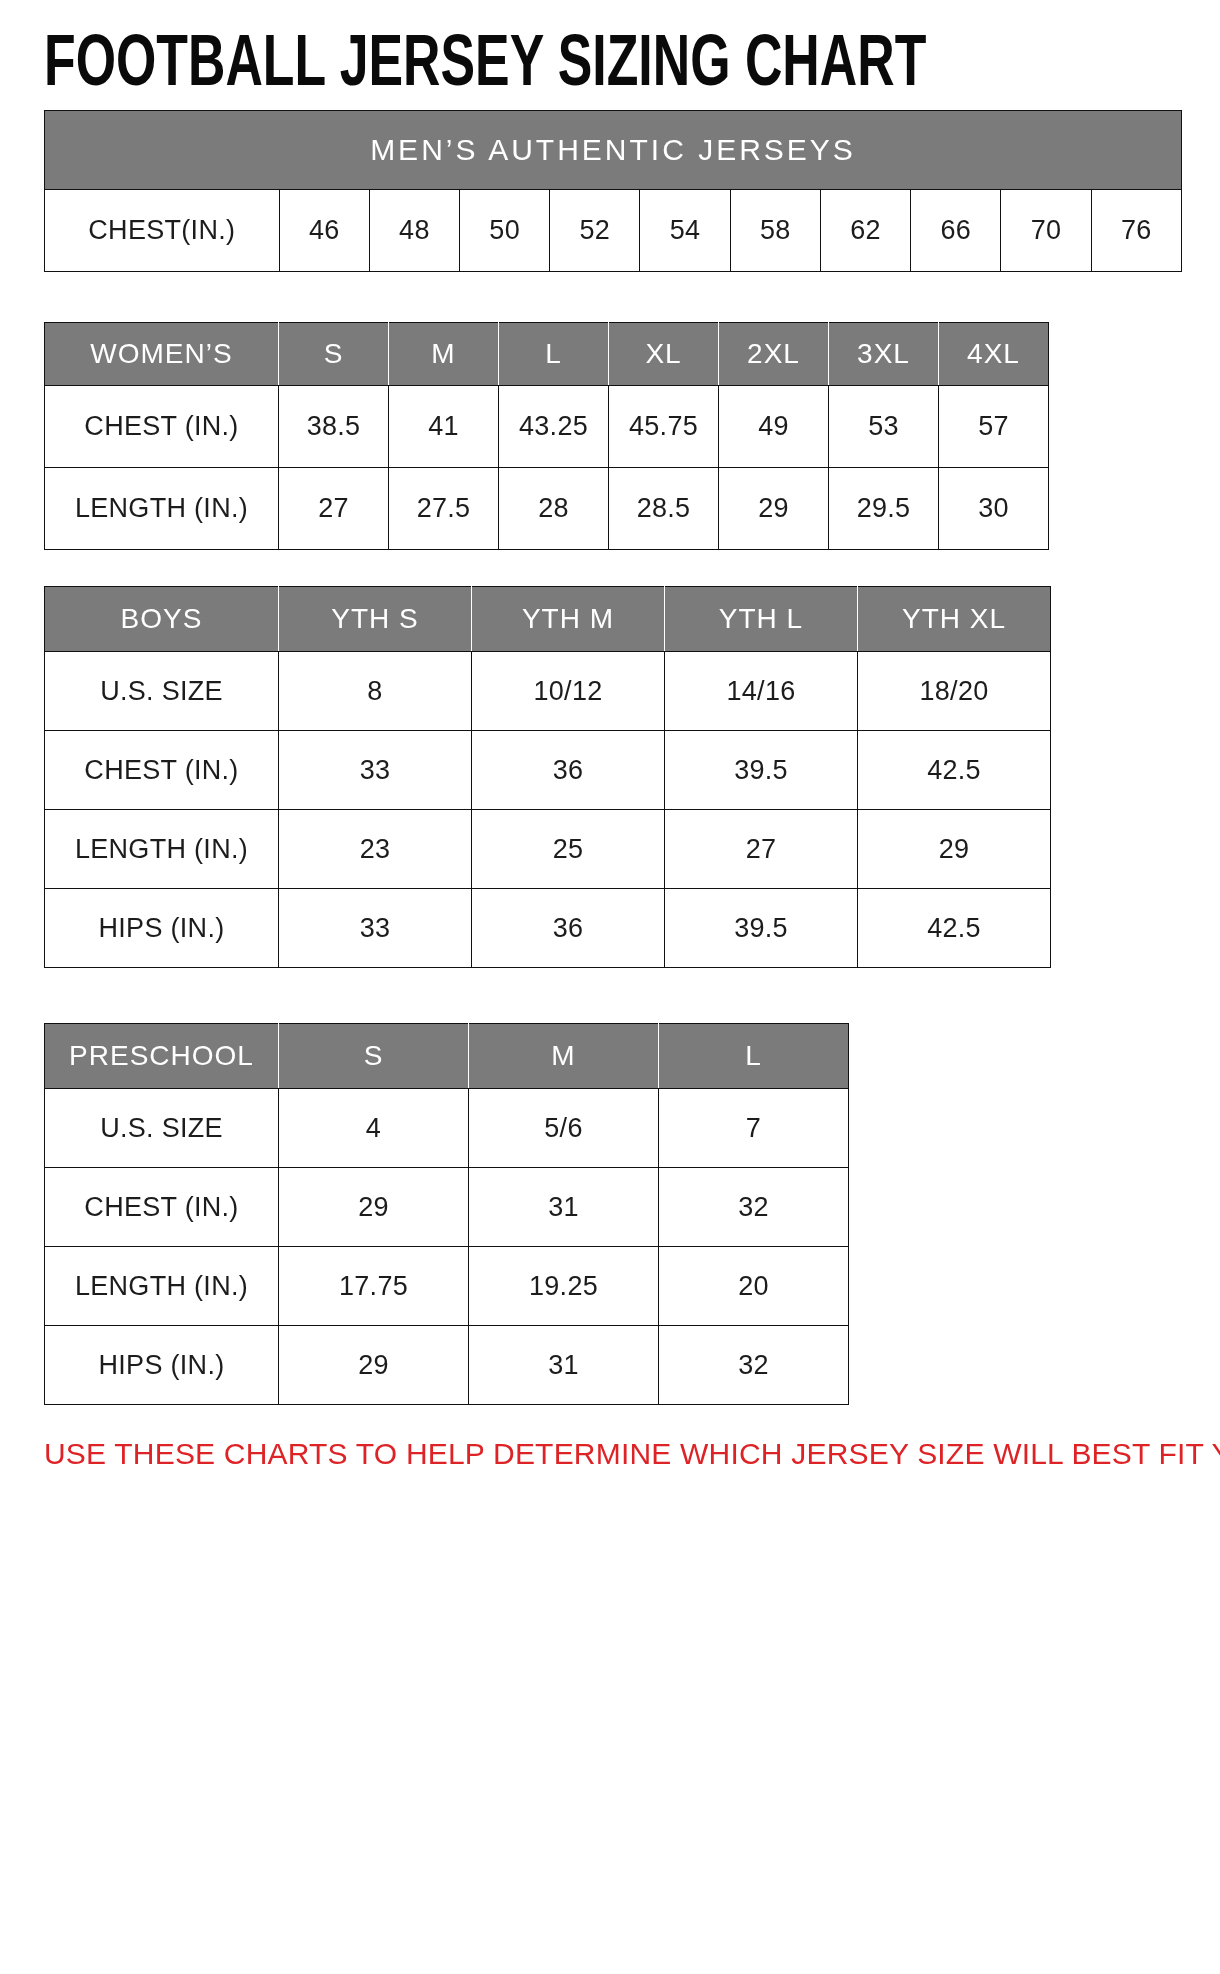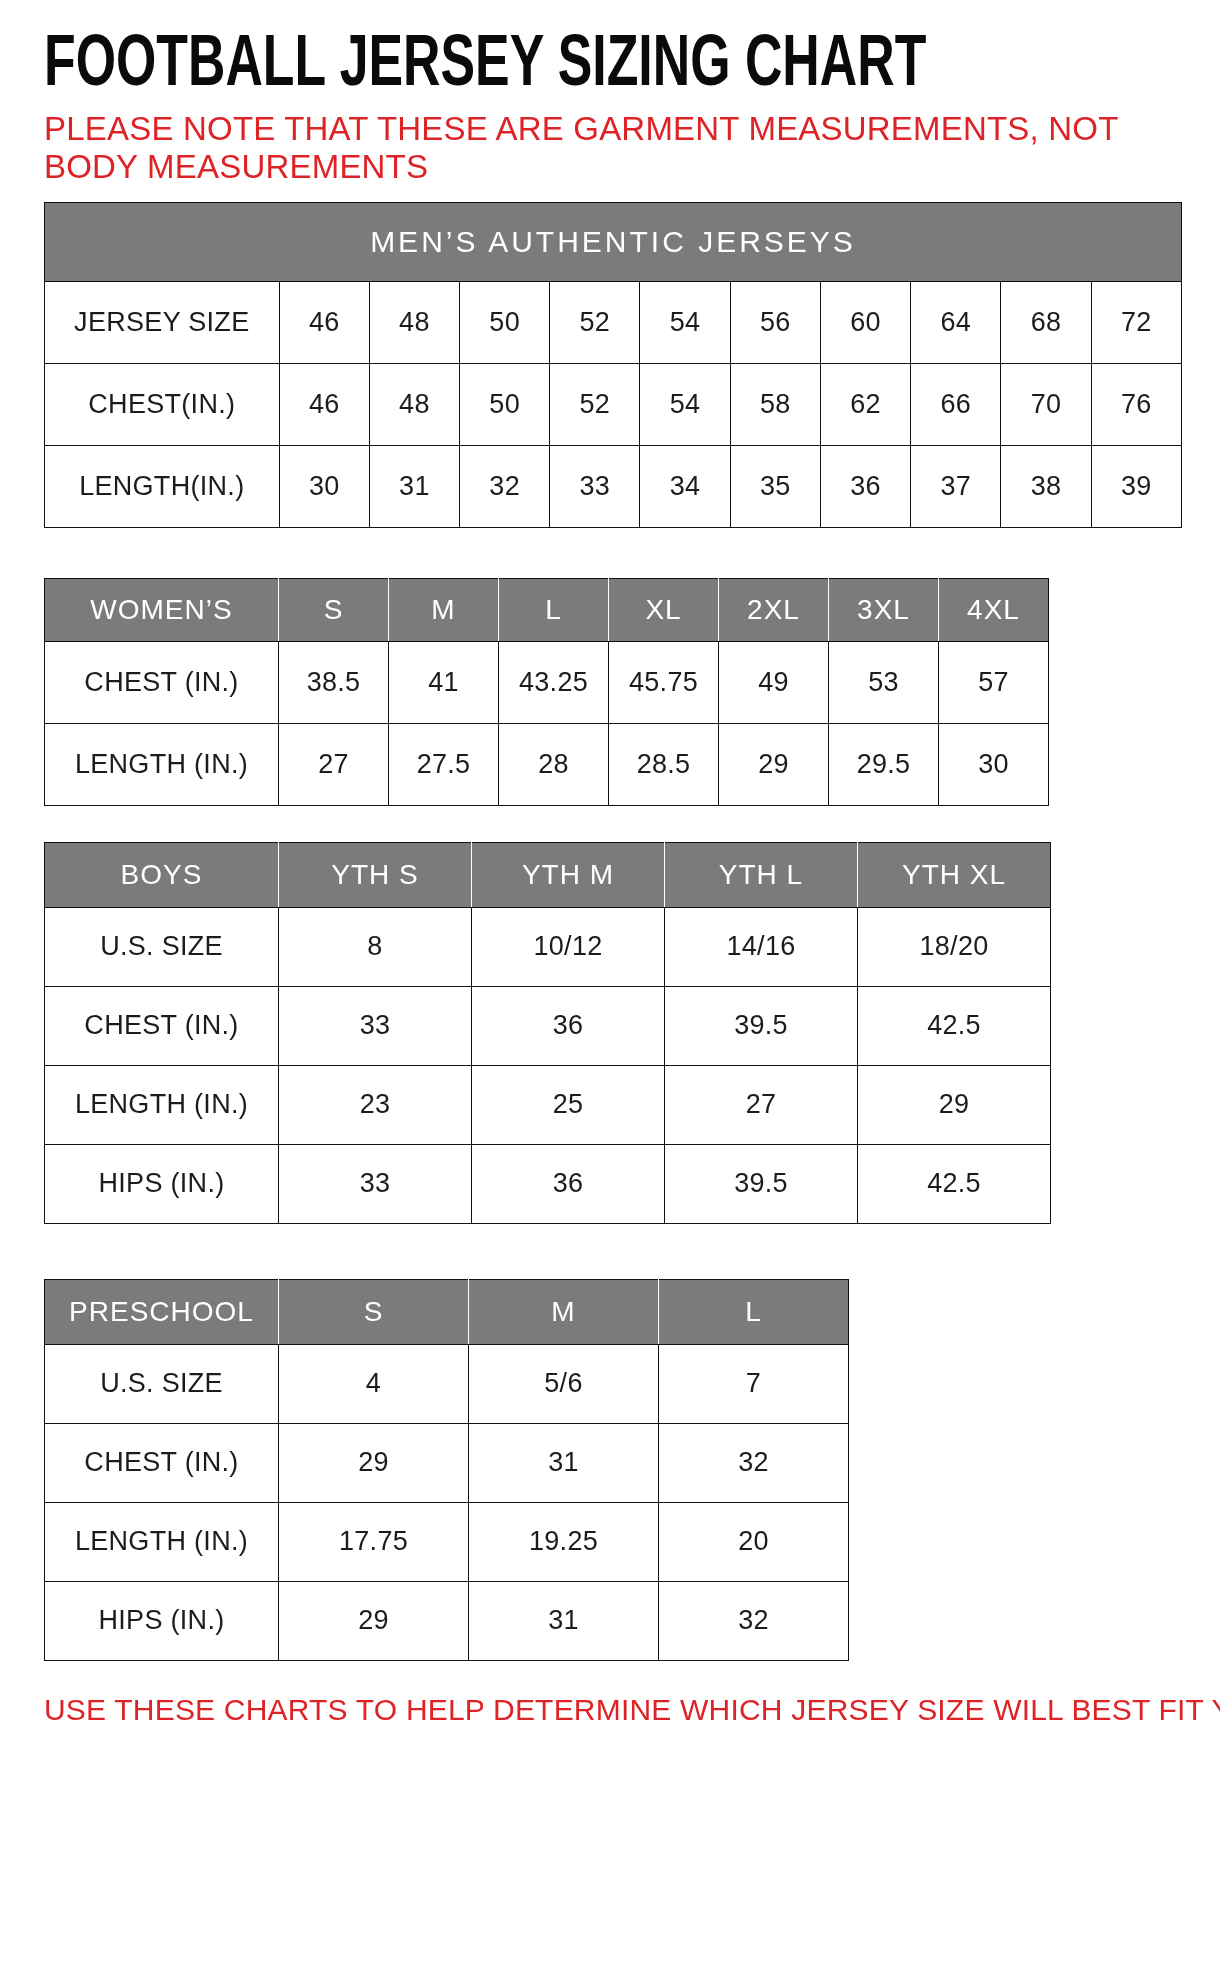--- a/index.html
+++ b/index.html
@@ -110,21 +110,20 @@
     color: var(--accent-red, #de2327);
     white-space: nowrap;
   }
 </style>
 </head>
 <body>
 
 <div class="page">
 
   <h1 class="title">FOOTBALL JERSEY SIZING CHART</h1>
-  <p class="note">PLEASE NOTE THAT THESE ARE GARMENT MEASUREMENTS, NOT BODY MEASUREMENTS</p>
 
   <table class="tbl mens">
     <colgroup>
       <col class="c0">
         <col class="cv">
         <col class="cv">
         <col class="cv">
         <col class="cv">
         <col class="cv">
         <col class="cv">
@@ -132,59 +131,33 @@
         <col class="cv">
         <col class="cv">
         <col class="cv">
     </colgroup>
     <thead>
       <tr>
         <th class="title-th" colspan="11">MEN’S AUTHENTIC JERSEYS</th>
       </tr>
     </thead>
     <tbody>
-      <tr>
-        <td class="lbl">JERSEY SIZE</td>
-        <td>46</td>
-        <td>48</td>
-        <td>50</td>
-        <td>52</td>
-        <td>54</td>
-        <td>56</td>
-        <td>60</td>
-        <td>64</td>
-        <td>68</td>
-        <td>72</td>
-      </tr>
       <tr>
         <td class="lbl">CHEST(IN.)</td>
         <td>46</td>
         <td>48</td>
         <td>50</td>
         <td>52</td>
         <td>54</td>
         <td>58</td>
         <td>62</td>
         <td>66</td>
         <td>70</td>
         <td>76</td>
       </tr>
-      <tr>
-        <td class="lbl">LENGTH(IN.)</td>
-        <td>30</td>
-        <td>31</td>
-        <td>32</td>
-        <td>33</td>
-        <td>34</td>
-        <td>35</td>
-        <td>36</td>
-        <td>37</td>
-        <td>38</td>
-        <td>39</td>
-      </tr>
     </tbody>
   </table>
 
   <table class="tbl womens">
     <colgroup>
       <col class="c0">
         <col class="cv">
         <col class="cv">
         <col class="cv">
         <col class="cv">

